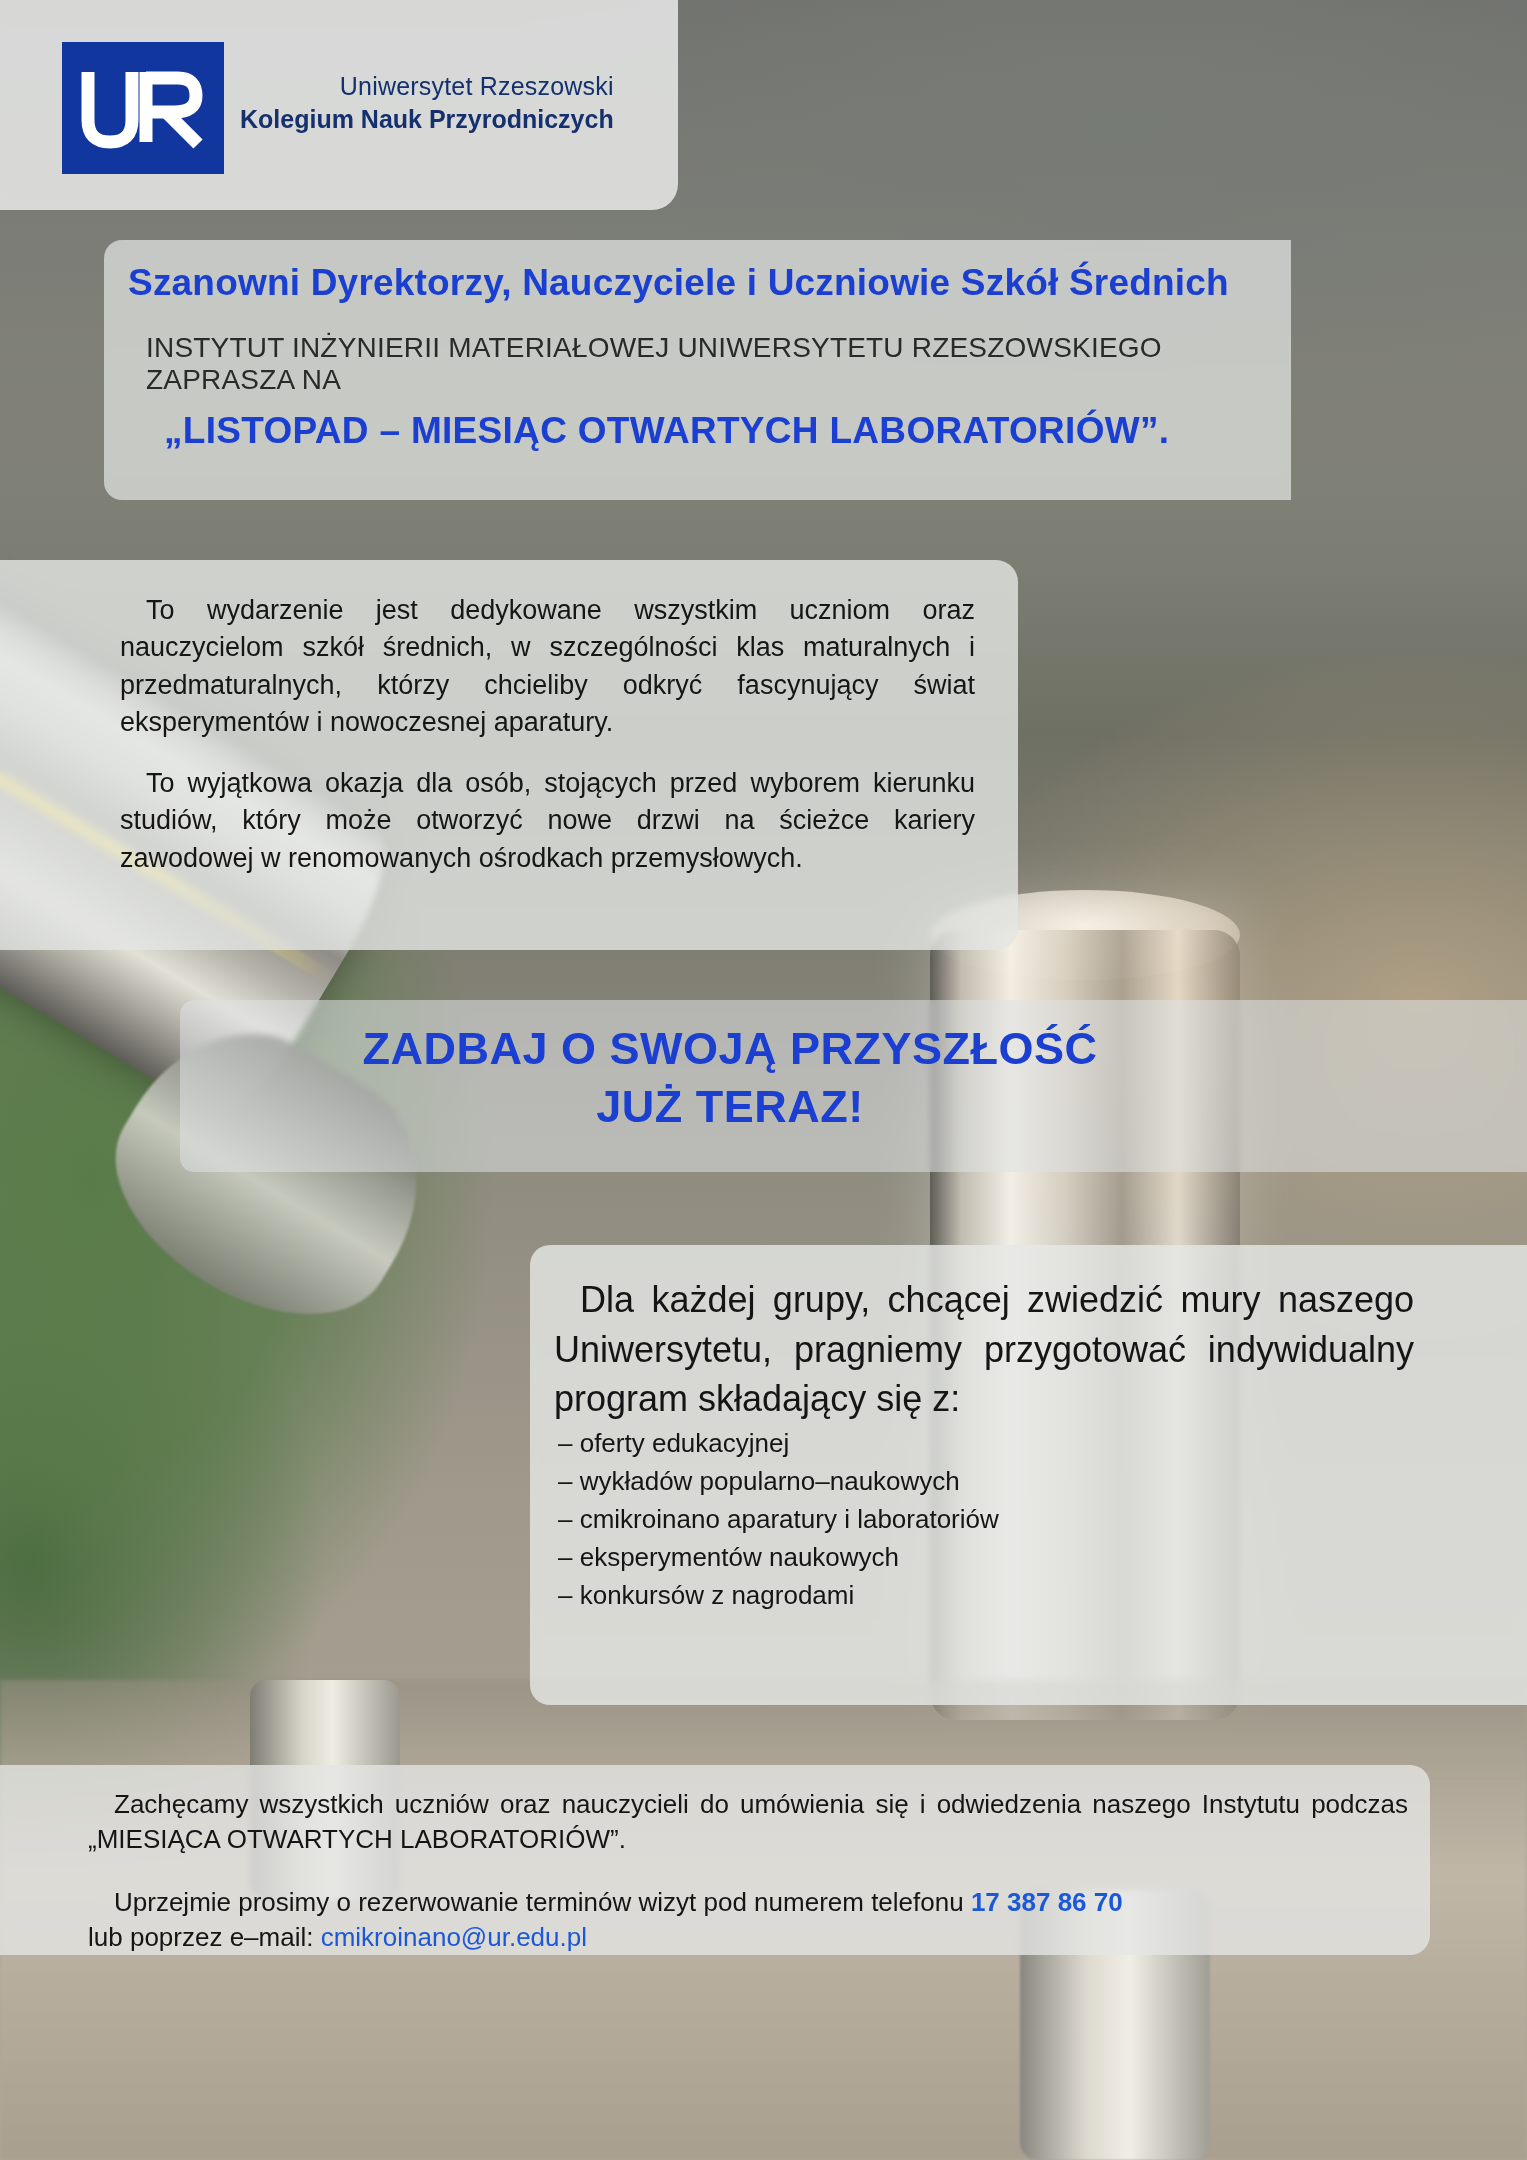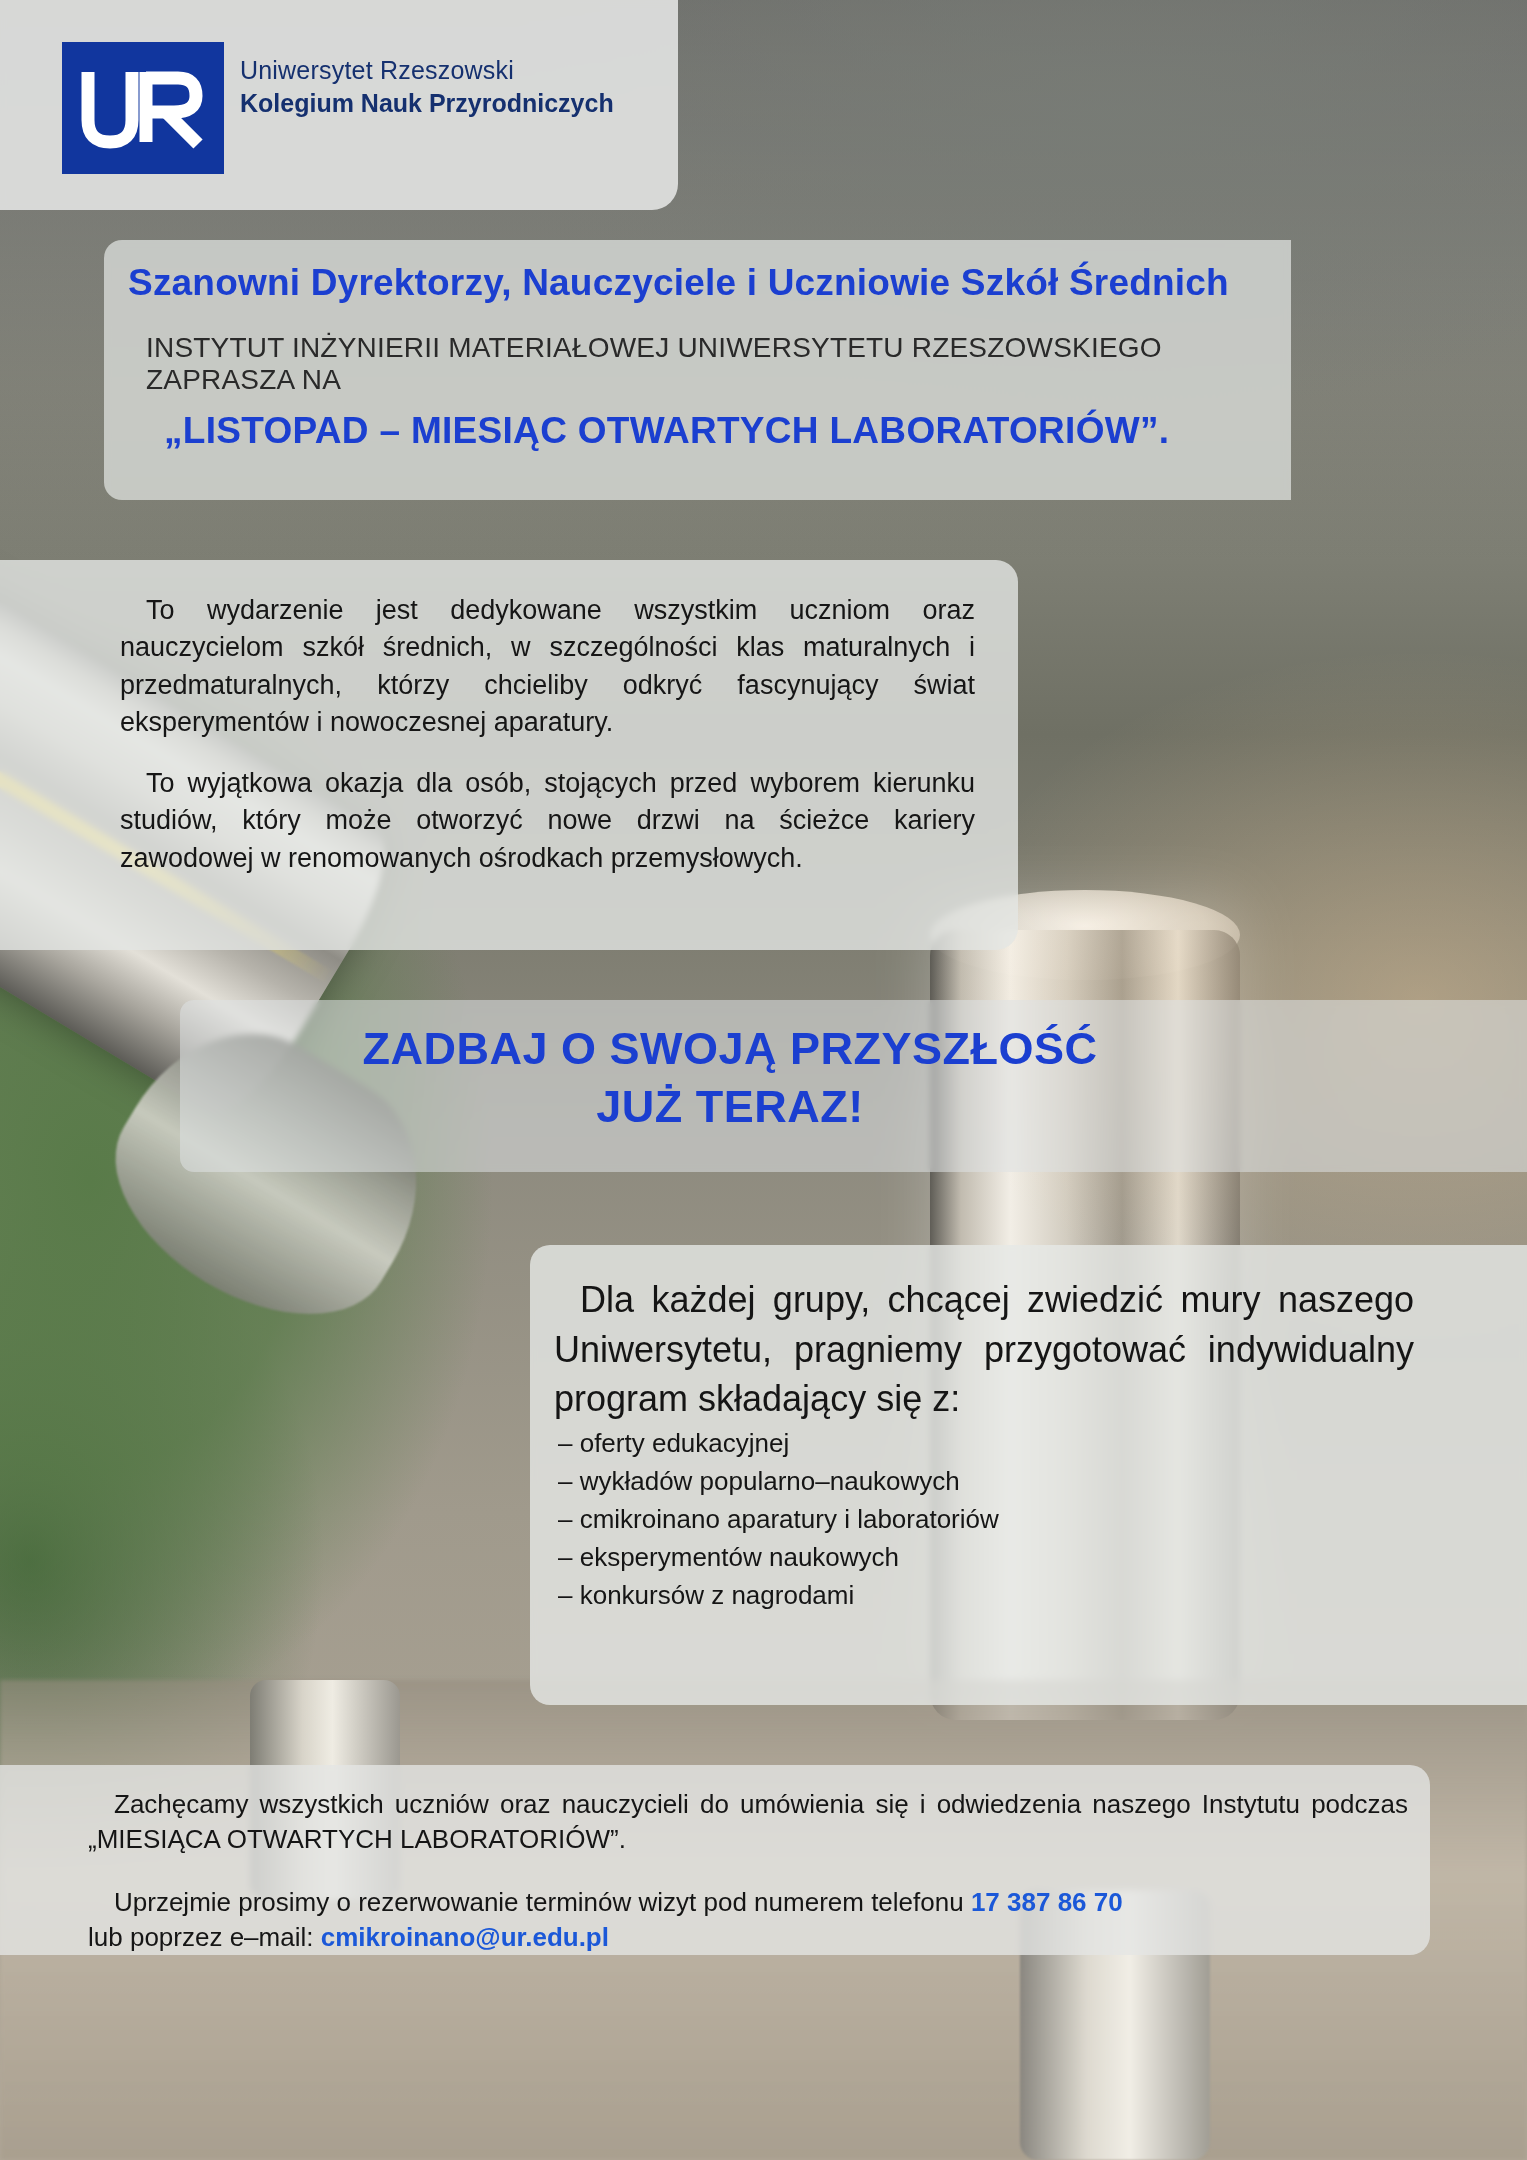--- a/index.html
+++ b/index.html
@@ -130,21 +130,21 @@
     border-bottom-right-radius: 26px;
     background: rgba(232,233,232,0.86);
   }
   .logo-mark {
     position: absolute;
     left: 62px; top: 42px;
     width: 162px; height: 132px;
     background: #11369e;
   }
   .logo-mark svg { display:block; }
-  .logo-text { position: absolute; left: 240px; top: 56px; }
+  .logo-text { position: absolute; left: 240px; top: 72px; text-align: right; }
   .logo-line1 {
     font-size: 25px; color: #15306f; letter-spacing: .2px;
   }
   .logo-line2 {
     font-size: 25px; color: #15306f; font-weight: 700; margin-top: 4px;
   }
 
   
   .header-panel {
     left: 104px; top: 240px;
@@ -226,21 +226,21 @@
   }
   .footer-p1 {
     position: absolute; left: 88px; top: 22px; width: 1320px;
     font-size: 26px; line-height: 1.35; color: #151515; text-align: justify;
   }
   .footer-p2 {
     position: absolute; left: 88px; top: 120px; width: 1320px;
     font-size: 26px; line-height: 1.35; color: #151515; text-align: justify;
   }
   .accent { color: #1b58d8; font-weight: 700; }
-  .accent-mail { color: #1b58d8; font-weight: 700; }
+  .accent-mail { color: #1b58d8; font-weight: 400; }
 </style>
 </head>
 <body>
 
 <div id="poster">
 
   <div class="bg-layer bg-base"></div>
   <div class="bg-layer bg-green"></div>
   <div class="bg-layer bg-topdark"></div>
   <div class="cyl-right-top"></div>

